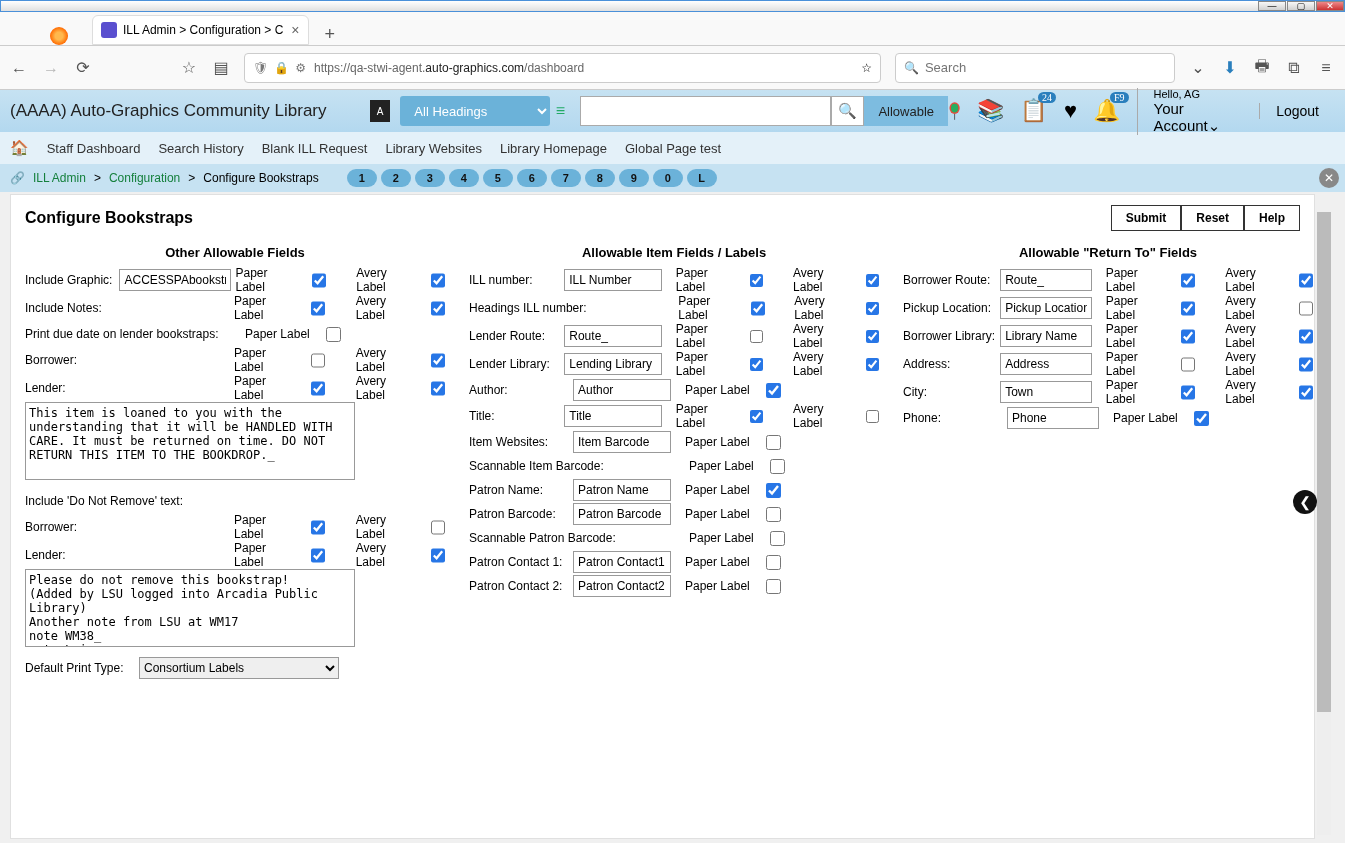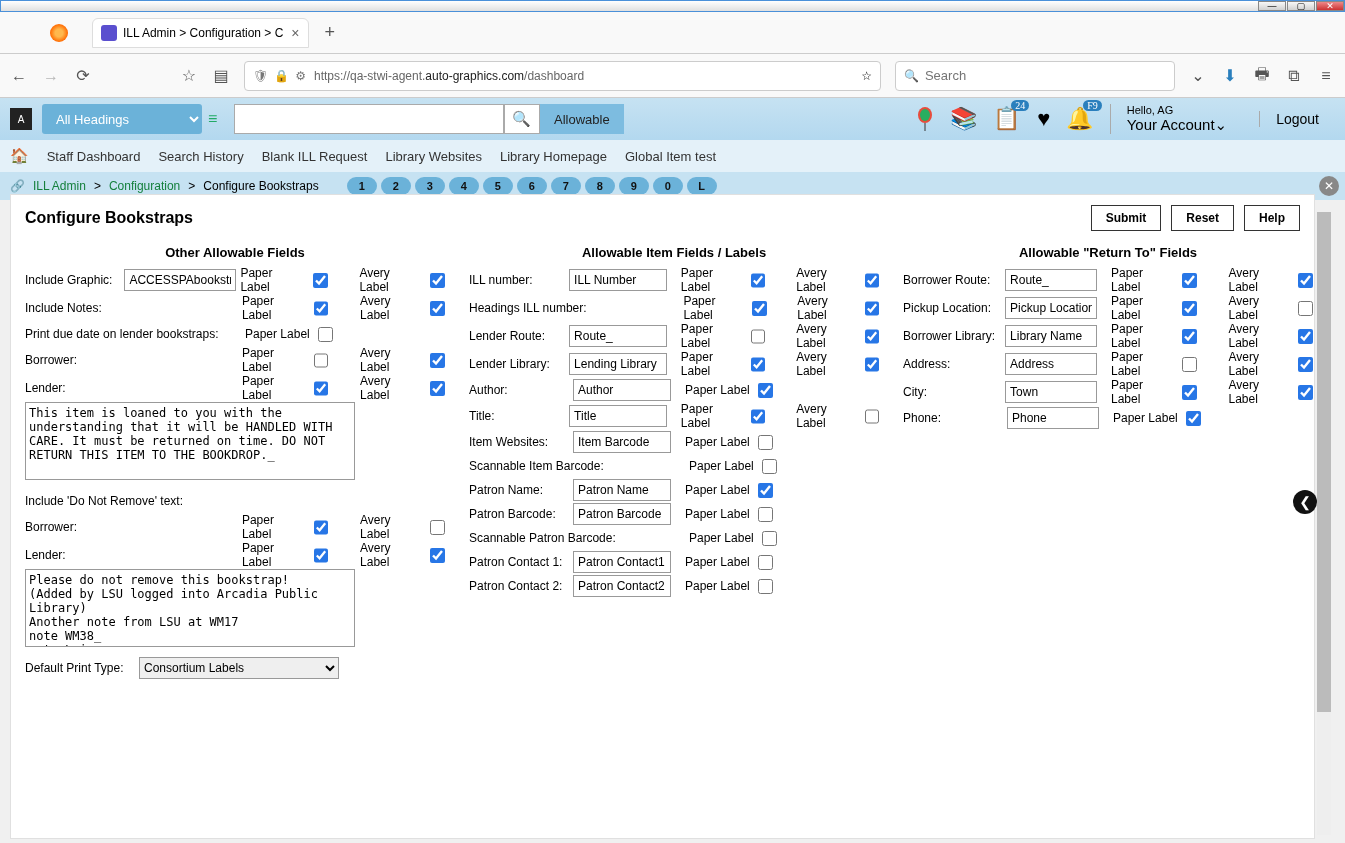--- a/index.html
+++ b/index.html
@@ -5,21 +5,21 @@
 * { box-sizing: border-box; margin: 0; padding: 0; }
 body { font-family: Arial, sans-serif; font-size: 12px; background: #f0f0f0; overflow: hidden; }
 
 
 .window-chrome { background: linear-gradient(#fff, #e0e0e0); height: 12px; border: 1px solid #4a90d9; display: flex; justify-content: flex-end; }
 .window-controls { display: flex; }
 .win-btn { width: 28px; height: 10px; border: 1px solid #888; background: linear-gradient(#f8f8f8,#d0d0d0); font-size: 9px; display: flex; align-items: center; justify-content: center; margin-left: 1px;}
 .win-close { background: linear-gradient(#e88,#c33); color: #fff; }
 
 
-.tab-bar { background: #f9f9f9; height: 42px; display: flex; align-items: center; padding: 0 21px 0 50px; border-bottom: 1px solid #ccc; }
+.tab-bar { background: #f9f9f9; height: 34px; display: flex; align-items: flex-end; padding: 0 21px 0 50px; border-bottom: 1px solid #ccc; }
 .ff-icon { width: 18px; height: 18px; border-radius: 50%; background: radial-gradient(#ffb84d 30%, #ff6a00 70%, #a020f0); margin-right: 24px;}
 .browser-tab { display: flex; align-items: center; background: #fff; border: 1px solid #ddd; border-radius: 6px 6px 0 0; padding: 4px 8px; height: 30px; min-width: 200px; }
 .tab-favicon { width: 16px; height: 16px; background: #5a4fcf; border-radius: 3px; margin-right: 6px;}
 .tab-close { margin-left: 8px; color: #666; font-size: 14px; }
 .tab-plus { margin-left: 16px; color: #555; font-size: 18px; }
 
 
 .nav-bar { background: #f9f9f9; height: 44px; display: flex; align-items: center; padding: 0 10px; gap: 14px; border-bottom: 1px solid #ccc; }
 .nav-bar .nav-icon { width: 18px; height: 18px; display: flex; align-items: center; justify-content: center; color: #555; font-size: 16px; }
 .url-wrap { flex: 1; display: flex; align-items: center; background: #fff; border: 1px solid #ccc; border-radius: 4px; height: 30px; padding: 0 8px; gap: 8px;}
@@ -55,31 +55,31 @@
 .crumb-bar { background: #c6e2f2; height: 28px; display: flex; align-items: center; padding: 0 10px; gap: 8px; font-size: 12px; position: relative;}
 .crumb-bar a { color: #15803d; }
 .pills { display: flex; gap: 4px; margin-left: 20px;}
 .pill { background: #6bb2d9; color: #111; border-radius: 10px; width: 30px; height: 18px; display:flex;align-items:center;justify-content:center; font-weight:bold; font-size:11px;}
 .close-circle { position: absolute; right: 6px; top: 4px; width: 20px; height: 20px; border-radius: 50%; background: #888; color: #fff; display:flex;align-items:center;justify-content:center;}
 
 
 .content { background: #fff; position: absolute; top: 194px; left: 10px; right: 30px; bottom: 4px; border: 1px solid #e0e0e0; overflow: auto;}
 .content-head { display: flex; align-items: center; padding: 10px 14px;}
 .content-head h2 { font-size: 16px; font-weight: bold;}
-.head-buttons { margin-left: auto; display: flex; gap: 10px;}
+.head-buttons { margin-left: auto; display: flex; }
 .head-buttons button { border: 1px solid #333; background: #fff; padding: 5px 14px; font-weight: bold; font-size: 12px;}
 
 .cols { display: flex; padding: 4px 14px; gap: 24px; align-items: flex-start;}
 .col { flex: 0 0 auto;}
 .col h3 { font-size: 13px; font-weight: bold; text-align: center; margin-bottom: 6px;}
 .row { display: flex; align-items: center; min-height: 24px; gap: 4px; font-size: 12px;}
 .row .lbl { white-space: nowrap;}
 .row input[type=text] { border: 1px solid #999; height: 22px; padding: 0 4px; font-size: 12px;}
 .row input[type=checkbox] { width: 15px; height: 15px; accent-color: #2776e6;}
-.check-group { display: flex; align-items: center; gap: 8px; justify-content: space-between;}
+.check-group { display: flex; align-items: center; gap: 16px; justify-content: space-between;}
 textarea { border: 1px solid #999; width: 100%; font-size: 12px; padding: 3px; resize: none;}
 select { border: 1px solid #999; height: 22px; font-size: 12px; width: 200px;}
 
 .scroller { position: absolute; right: 14px; top: 212px; width: 14px; bottom: 8px; background: #eee;}
 .scroller .thumb { position: absolute; top: 0; width: 14px; height: 500px; background: #bbb;}
 .left-arrow-circle { position: absolute; right: 28px; top: 490px; width: 24px; height:24px; border-radius:50%; background:#111; color:#fff; display:flex;align-items:center;justify-content:center; font-size:14px;}
 
 
 .c1-lbl { width: 200px;}
 .c1-graphic { width: 112px;}
@@ -134,20 +134,21 @@
     <input placeholder="Search" style="">
   </div>
   <span class="nav-icon">⌄</span>
   <span class="nav-icon" style="color:#2a7fbd">⬇</span>
   <span class="nav-icon">🖶</span>
   <span class="nav-icon">⧉</span>
   <span class="nav-icon">≡</span>
 </div>
 
 <div class="app-header">
+  <div class="lib-name">(AAAA) Auto-Graphics Community Library</div>
   <div class="lang-icon">A</div>
   <select class="heading-select">
     <option>All Headings</option>
   </select>
   <span class="db-icon">≡</span>
   <input class="header-search-input" style="">
   <button class="search-btn">🔍</button>
   <button class="advanced-btn">Allowable</button>
   <div class="header-right-icons">
     <svg class="balloon-icon" viewBox="0 0 18 24">
@@ -173,21 +174,21 @@
   </div>
 </div>
 
 <div class="sec-nav">
   <span class="home-icon">🏠</span>
   <span>Staff Dashboard</span>
   <span>Search History</span>
   <span>Blank ILL Request</span>
   <span>Library Websites</span>
   <span>Library Homepage</span>
-  <span>Global Item test</span>
+  <span>Global Page test</span>
 </div>
 
 <div class="crumb-bar">
   <span>🔗</span>
   <a>ILL Admin</a> &gt;
   <a>Configuration</a> &gt;
   <span>Configure Bookstraps</span>
   <div class="pills">
     <span class="pill">1</span>
     <span class="pill">2</span>

